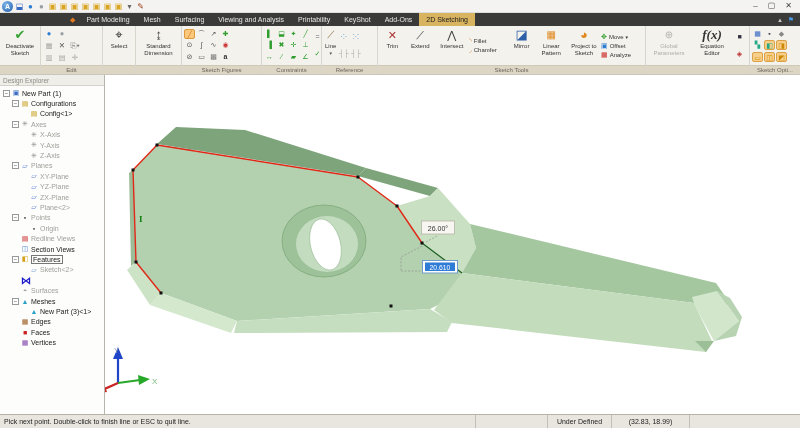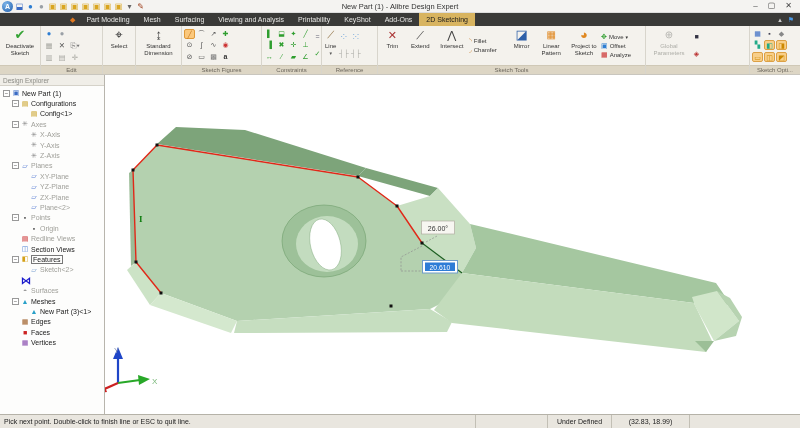--- a/index.html
+++ b/index.html
@@ -72,21 +72,20 @@
   .status-state{width:64px;justify-content:center}
   .status-coords{width:78px;justify-content:center}
   .status-end{flex:1;border-right:none !important}
 </style>
 </head>
 <body>
 
 <div class="app">
 
   <div class="titlebar">
-    <div class="win-title">New Part (1) - Alibre Design Expert</div>
     <div class="qat" id="qat">
         <span class="logo">A</span>
         <span class="qicon" style="color: rgb(58, 107, 196);">⬓</span>
         <span class="qicon" style="color: rgb(45, 125, 210);">●</span>
         <span class="qicon" style="color: rgb(154, 160, 166);">●</span>
         <span class="qicon" style="color: rgb(217, 165, 32);">▣</span>
         <span class="qicon" style="color: rgb(217, 165, 32);">▣</span>
         <span class="qicon" style="color: rgb(217, 165, 32);">▣</span>
         <span class="qicon" style="color: rgb(217, 165, 32);">▣</span>
         <span class="qicon" style="color: rgb(217, 165, 32);">▣</span>
@@ -309,20 +308,24 @@
         </div>
       </div>
       <div class="rlabel">Sketch Tools</div>
     </div>
 
     <div class="rgroup" style="width:104px">
       <div class="rbody">
         <div class="bigbtn twoline dis" style="width:42px">
           <span class="bicon" style="color:#b5b5b0;font-size:10px">⊕</span>
           <span class="blabel">Global Parameters</span>
+        </div>
+        <div class="bigbtn twoline" style="width:42px">
+          <span class="bicon fx">f(x)</span>
+          <span class="blabel">Equation Editor</span>
         </div>
         <div class="icgrid">
           <div class="icrow">
               <span class="ic sm" style="color:#334">■</span>
             </div>
           <div class="icrow">
               <span class="ic sm" style="color:#b33">◈</span>
             </div>
         </div>
       </div>

